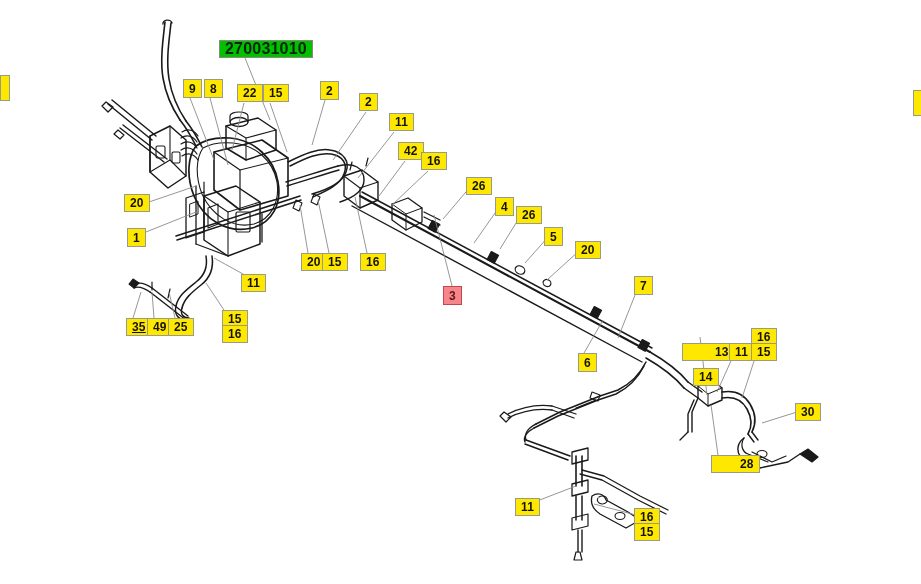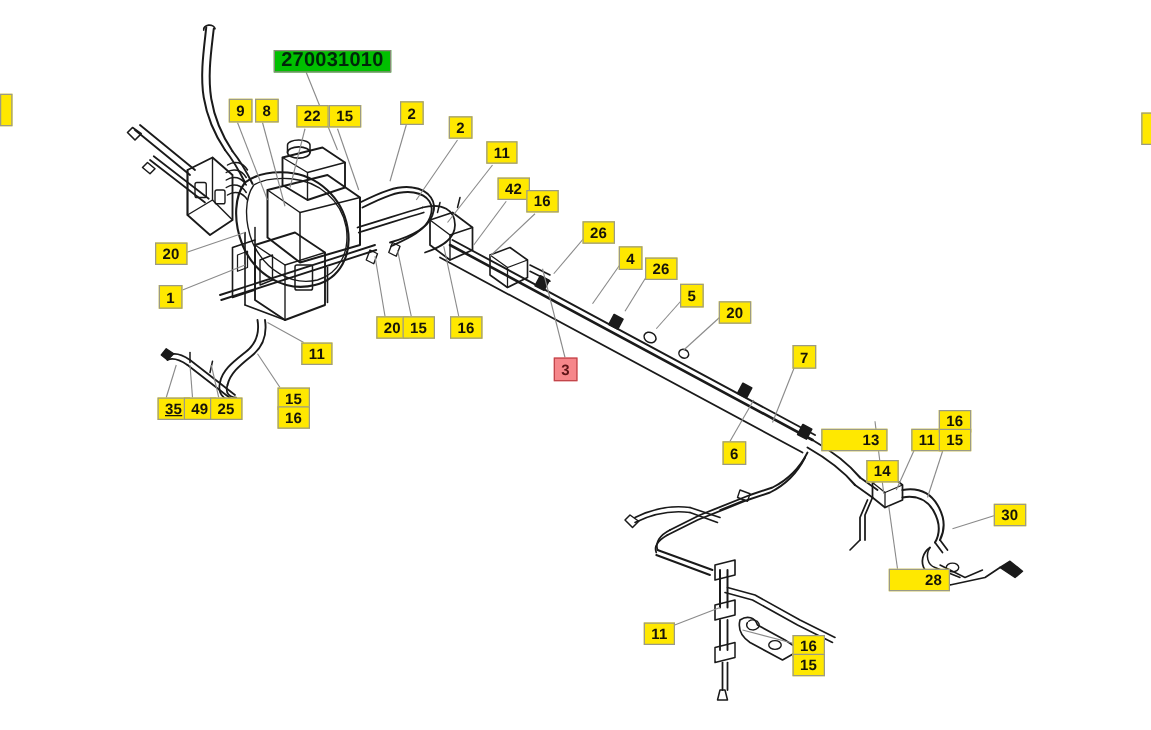--- a/index.html
+++ b/index.html
@@ -317,21 +317,21 @@
       <div class="callout wide" style="left: 222px; top: 325px;">16</div>
       <div class="callout wide" style="left: 466px; top: 177px;">26</div>
       <div class="callout" style="left: 495px; top: 197px;">4</div>
       <div class="callout wide" style="left: 516px; top: 206px;">26</div>
       <div class="callout" style="left: 544px; top: 227px;">5</div>
       <div class="callout wide" style="left: 575px; top: 241px;">20</div>
       <div class="callout selected" style="left: 443px; top: 286px;">3</div>
       <div class="callout" style="left: 578px; top: 353px;">6</div>
       <div class="callout" style="left: 634px; top: 276px;">7</div>
       <div class="callout wide" style="left: 693px; top: 328px; margin-top: 40px;">14</div>
-      <div class="callout wide" style="left: 657px; top: 343px; padding-left: 32px;">13</div>
+      <div class="callout wide" style="left: 682px; top: 343px; padding-left: 32px;">13</div>
       <div class="callout wide" style="left: 729px; top: 343px;">11</div>
       <div class="callout wide" style="left: 751px; top: 328px;">16</div>
       <div class="callout wide" style="left: 751px; top: 343px;">15</div>
       <div class="callout wide" style="left: 711px; top: 455px; padding-left: 28px;">28</div>
       <div class="callout wide" style="left: 795px; top: 403px;">30</div>
       <div class="callout wide" style="left: 515px; top: 498px;">11</div>
       <div class="callout wide" style="left: 634px; top: 508px;">16</div>
       <div class="callout wide" style="left: 634px; top: 523px;">15</div>
     </div>
 

